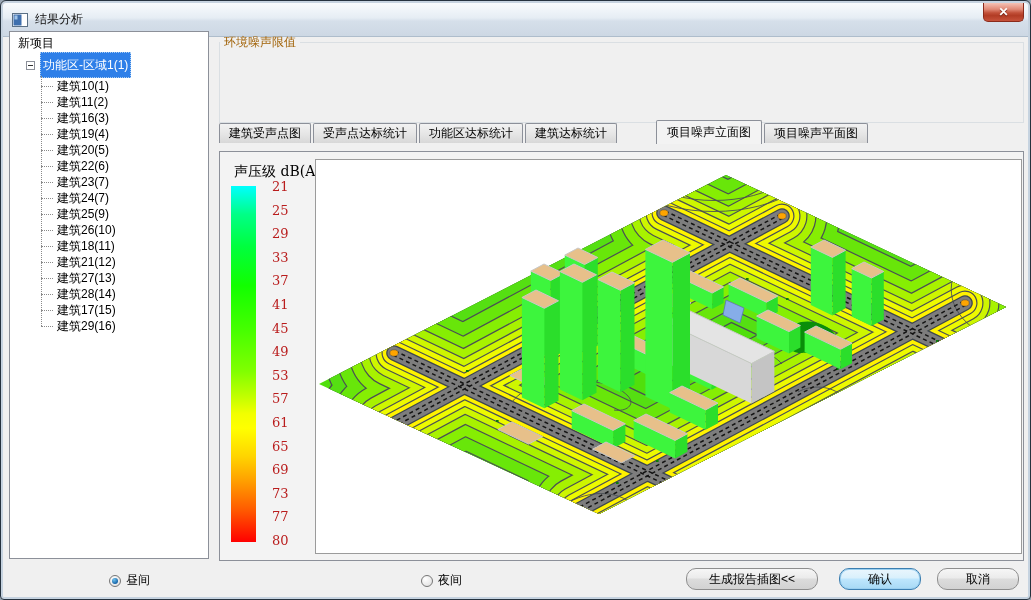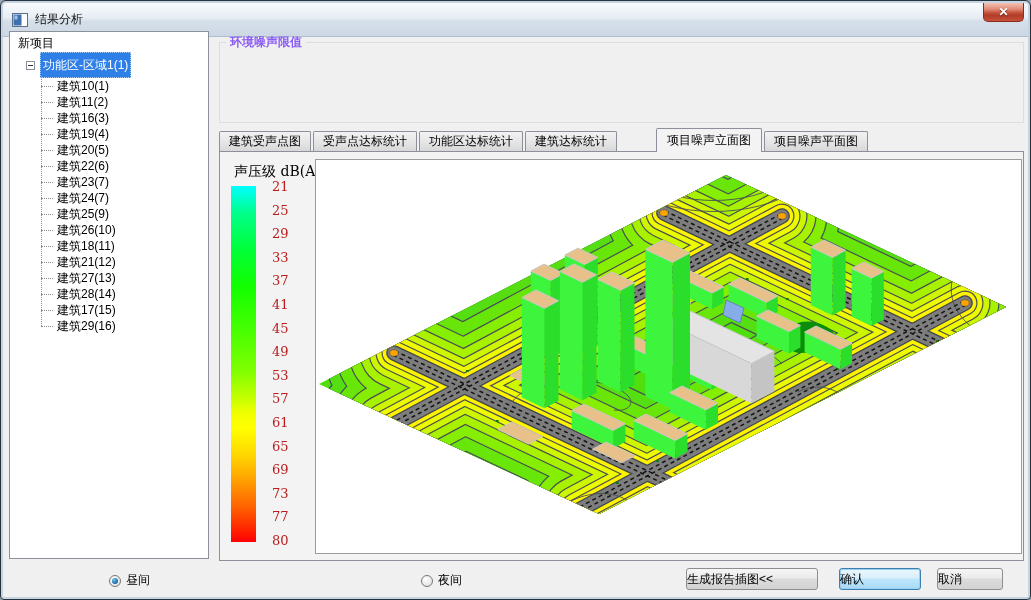--- a/index.html
+++ b/index.html
@@ -49,23 +49,23 @@
   ul.kids li{position:relative;padding-left:41px;height:16px;}
   ul.kids li::before{
     content:"";position:absolute;left:25px;top:8px;width:12px;
     border-top:1px dotted #8A8A8A;
   }
   
   .limits{
     position:absolute;left:218px;top:33px;width:805px;height:89px;margin:0;
     border:1px solid #DADFE3;padding:0;
   }
-  .limits legend{font-size:12px;padding:0 4px;margin-left:6px;color:#8b5cf6;font-weight:bold;}
+  .limits legend{font-size:12px;padding:0 4px;color:#a16207;}
   
-  .tabbar{position:absolute;left:218px;top:126px;height:24px;display:flex;align-items:flex-end;z-index:3;}
+  .tabbar{position:absolute;left:218px;top:118px;height:24px;display:flex;align-items:flex-end;z-index:3;}
   .tab{
     height:20px;line-height:19px;padding:0 9px;margin-right:2px;
     background:linear-gradient(#F2F2F2,#E5E5E5 55%,#D8D8D8);
     border:1px solid #8C9099;border-bottom:none;border-radius:2px 2px 0 0;
     font-size:12px;cursor:default;white-space:nowrap;
   }
   .tab.active{
     height:24px;line-height:23px;background:#F3F3F3;position:relative;z-index:4;
     margin-bottom:-1px;padding:0 10px;margin-left:37px;
   }
@@ -89,21 +89,21 @@
     width:12px;height:12px;border-radius:50%;border:1px solid #767676;
     background:radial-gradient(circle at 35% 30%,#FFF,#DCDCDC);margin-right:5px;position:relative;
   }
   .radio.checked .dot::after{
     content:"";position:absolute;left:2px;top:2px;width:6px;height:6px;border-radius:50%;
     background:radial-gradient(circle at 35% 30%,#6FC2EE,#1765A8 70%);
   }
   .btn{
     position:absolute;top:567px;height:22px;font-size:12px;
     background:linear-gradient(#F6F6F6,#EBEBEB 45%,#DCDCDC 50%,#D2D2D2);
-    border:1px solid #8E8E8E;border-radius:3px;text-align:left;line-height:20px;cursor:default;
+    border:1px solid #8E8E8E;border-radius:10px;text-align:center;line-height:20px;cursor:default;
   }
   .btn.default{
     background:linear-gradient(#EAF6FD,#D9F0FC 45%,#BEE6FD 50%,#A7D9F5);
     border:1px solid #3C7FB1;box-shadow:0 0 0 1px #9ACFF0 inset;
   }
 </style>
 </head>
 <body>
 
 <div class="window">
@@ -353,15 +353,15 @@
     <span class="dot"></span>
     <span>昼间</span>
   </div>
   <div class="radio" style="left:420px">
     <span class="dot"></span>
     <span>夜间</span>
   </div>
 
   <div class="btn" style="left:685px;width:132px">生成报告插图&lt;&lt;</div>
   <div class="btn default" style="left:838px;width:82px">确认</div>
-  <div class="btn" style="left:936px;width:66px">取消</div>
+  <div class="btn" style="left:936px;width:82px">取消</div>
 
 </div>
 
 </body></html>

